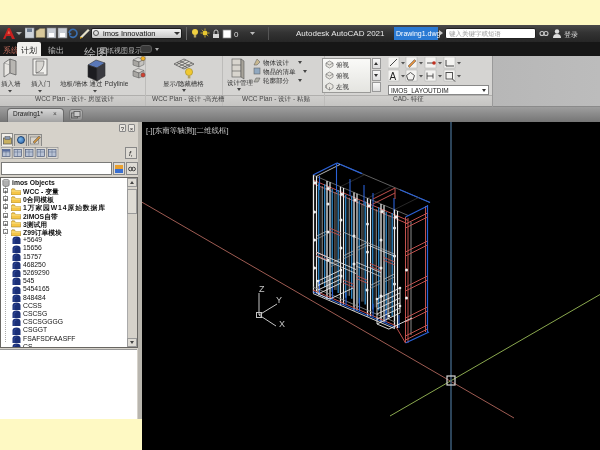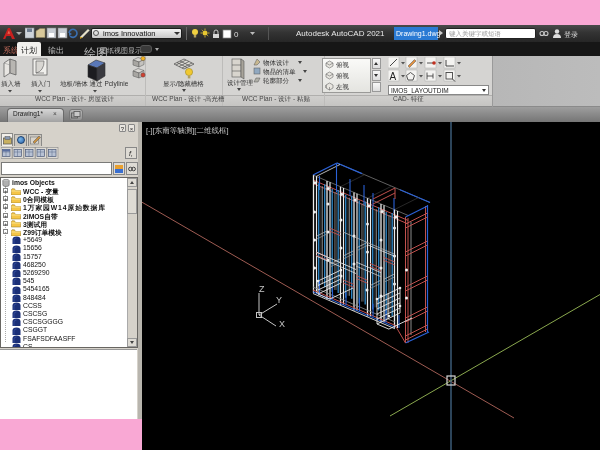--- a/index.html
+++ b/index.html
@@ -1,17 +1,17 @@
 <!DOCTYPE html>
 <html><head>
 <meta charset="utf-8">
 <style>
 html,body{margin:0;padding:0;background:#000;}
 *{box-sizing:border-box;font-family:"Liberation Sans",sans-serif;}
-#root{position:relative;width:600px;height:450px;background:#f9a8d4;overflow:hidden;}
+#root{position:relative;width:600px;height:450px;background:#fef9c3;overflow:hidden;}
 .abs{position:absolute;}
 </style>
 </head>
 <body>
 <div id="root">
 
 <div class="abs" id="titlebar" style="left:0;top:25px;width:600px;height:17px;background:linear-gradient(#4a4a4a,#333 45%,#262626);">
 
   <svg class="abs" style="left:1px;top:1px" width="15" height="15" viewBox="0 0 15 15">
     <path d="M2 13 L7 2 L9 2 L14 13 L11 13 L9.7 10 L5.5 10 L4.2 13 Z" fill="#c8201e"></path>

